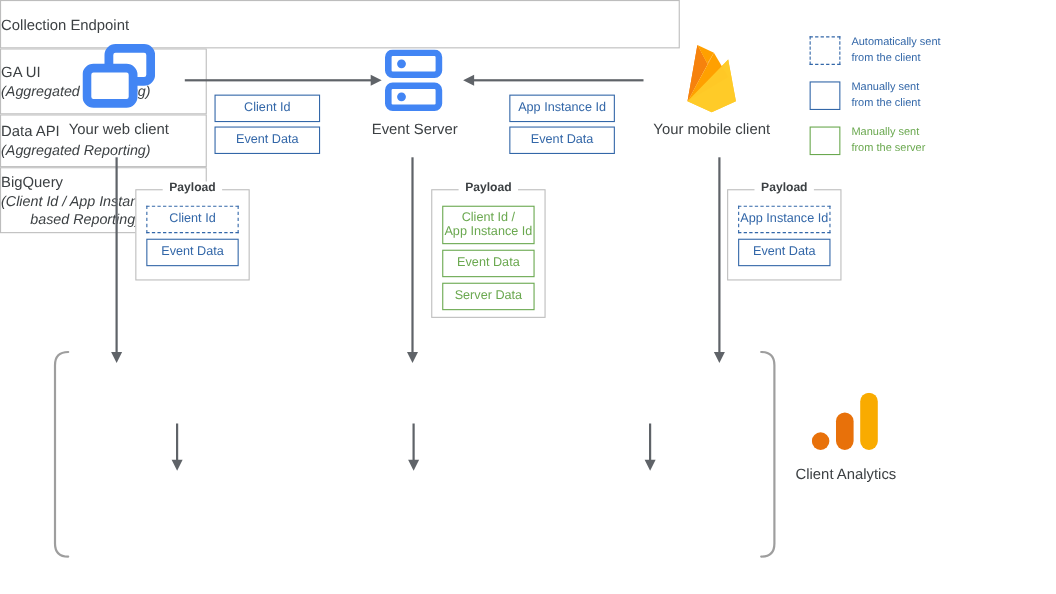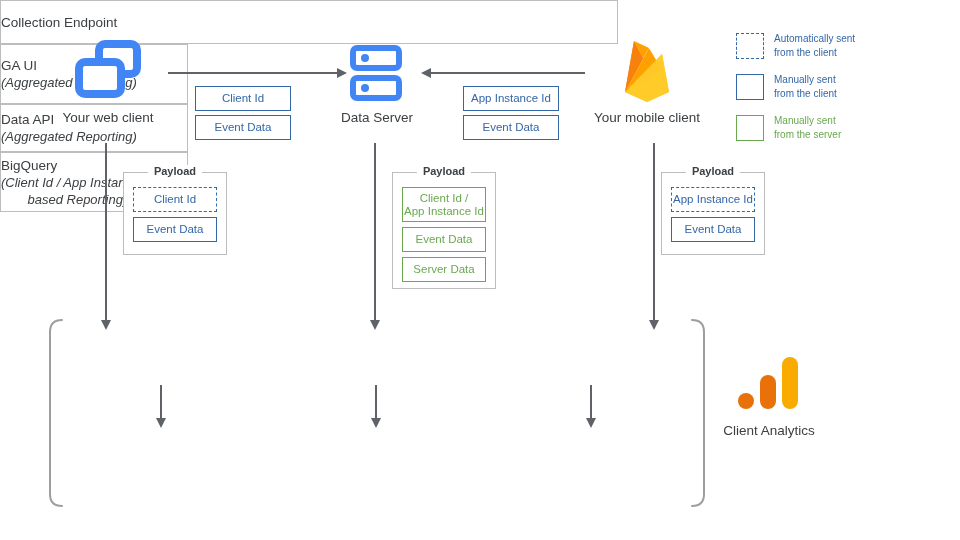--- a/index.html
+++ b/index.html
@@ -95,21 +95,21 @@
   <div class="abs node-label" style="left:26px;top:110px;width:164px;">Your web client</div>
 
   <div class="icon-server" style="left:350px;top:45px;width:54px;height:58px;">
     <svg width="54" height="58" viewBox="0 0 54 58">
       <rect x="3" y="3" width="46" height="20" rx="4" ry="4" fill="none" stroke="#4285f4" stroke-width="6"></rect>
       <circle cx="15" cy="13" r="4" fill="#4285f4"></circle>
       <rect x="3" y="33" width="46" height="20" rx="4" ry="4" fill="none" stroke="#4285f4" stroke-width="6"></rect>
       <circle cx="15" cy="43" r="4" fill="#4285f4"></circle>
     </svg>
   </div>
-  <div class="abs node-label" style="left:295px;top:110px;width:164px;">Data Server</div>
+  <div class="abs node-label" style="left:295px;top:110px;width:164px;">Event Server</div>
 
   <div class="icon-firebase" style="left:618px;top:36px;width:58px;height:68px;">
     <svg width="58" height="68" viewBox="0 0 58 68">
       <path d="M7 56 L16 5 L25 22 L31 12 Z" fill="#f6820d"></path>
       <path d="M7 56 L44 18 L51 56 L29 66 Z" fill="#ffca28"></path>
       <path d="M7 56 L31 12 L44 34 Z" fill="#ffa000"></path>
       <path d="M7 56 L29 66 L51 56 L44 18 Z" fill="#ffca28" opacity="0.95"></path>
       <path d="M7 56 L16 5 L25 22 Z" fill="#f6820d"></path>
       <path d="M16 5 L25 22 L31 12 Z" fill="#ffa000"></path>
     </svg>

